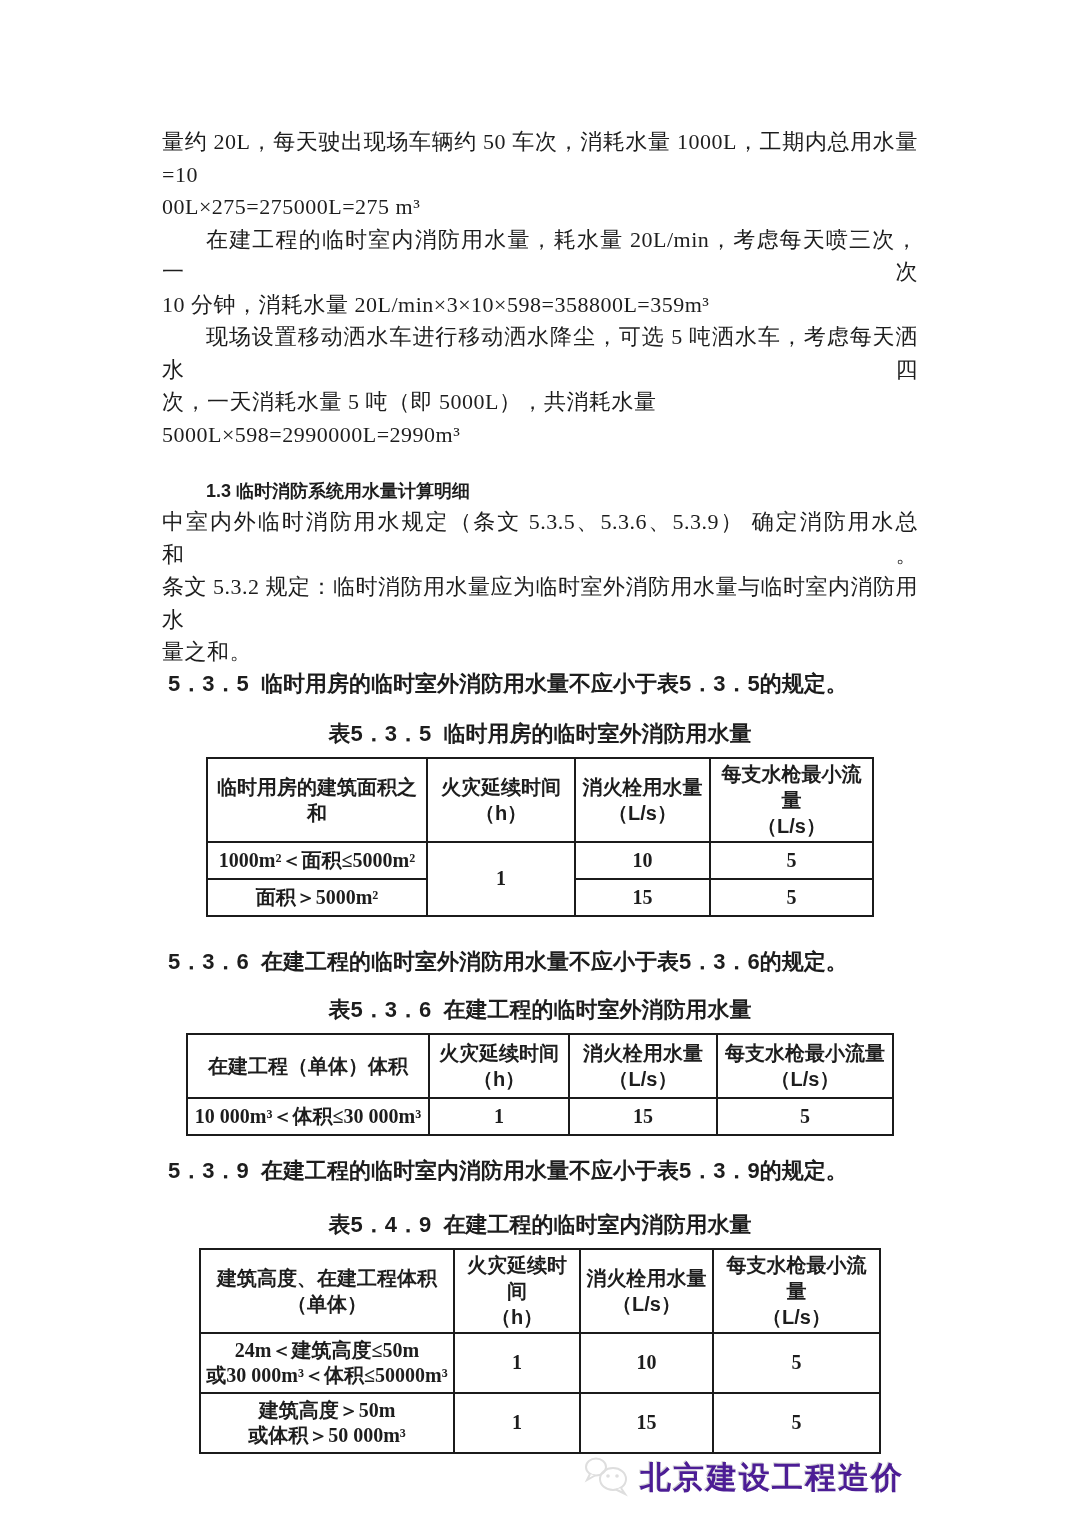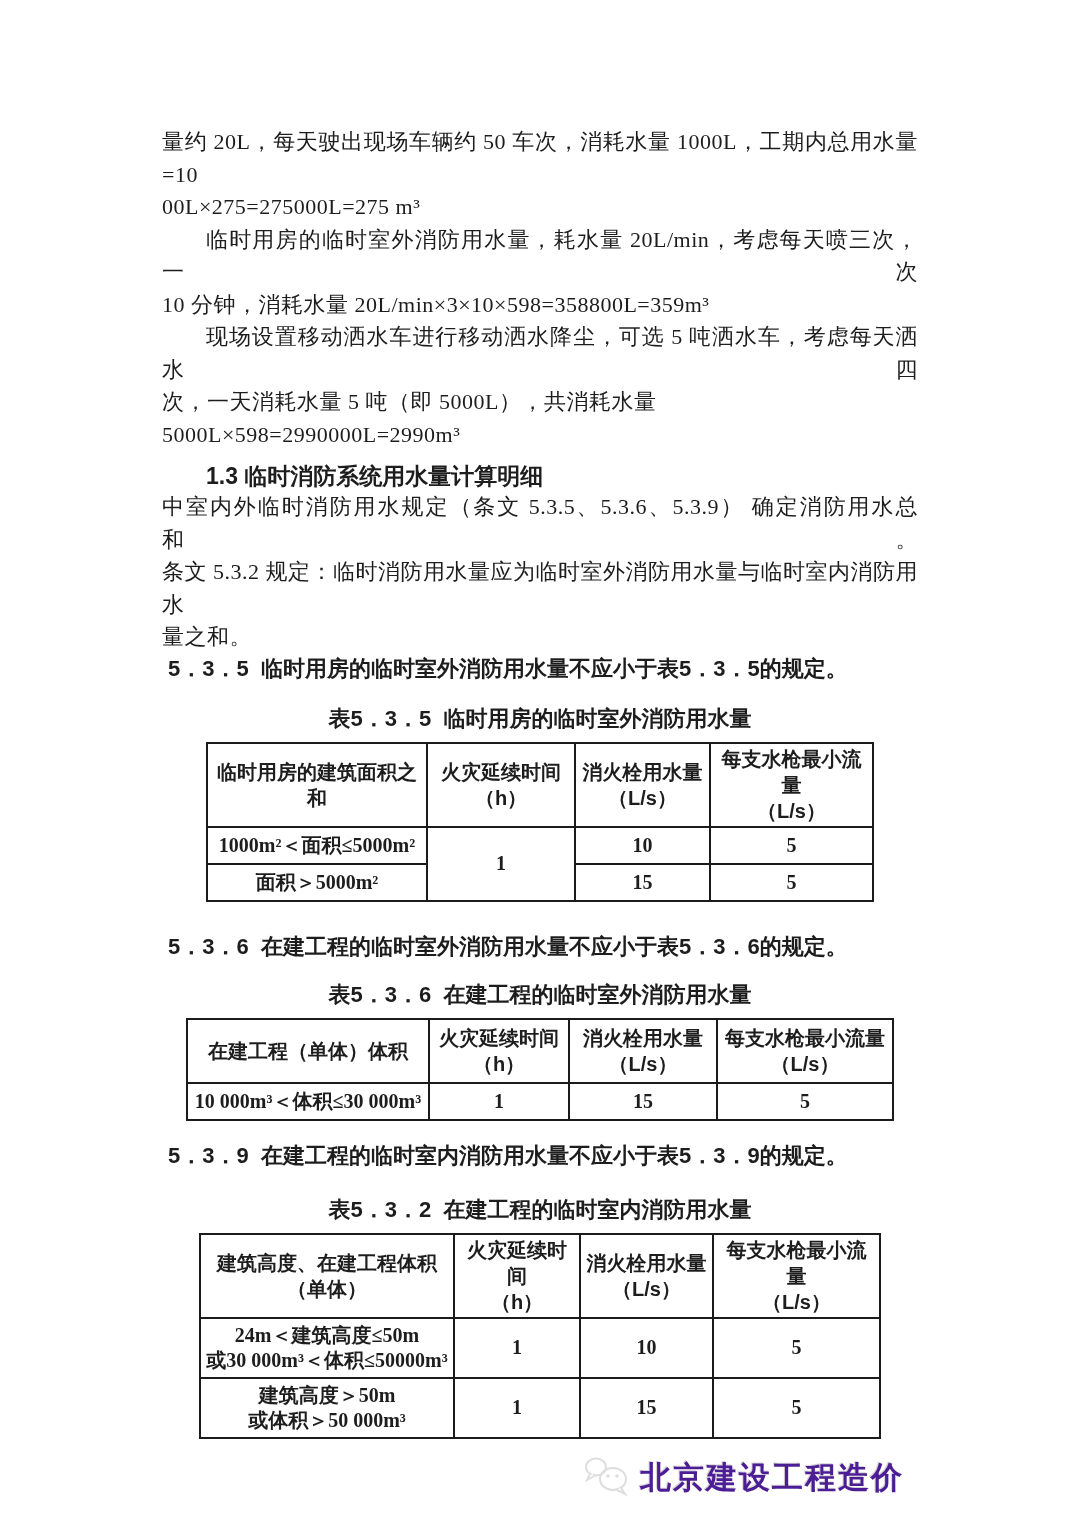--- a/index.html
+++ b/index.html
@@ -23,24 +23,24 @@
     text-align:justify;
     text-align-last:justify;
     letter-spacing:0.5px;
   }
   .ln.last{
     text-align:left;
     text-align-last:left;
   }
   .ind{text-indent:44px;}
   .h13{
-    margin-top:10px;
-    font-family:"Liberation Sans","DejaVu Sans",sans-serif;
-    font-weight:bold;
-    font-size:23px;
+    margin-top:25px;
+    font-family:"Liberation Sans","DejaVu Sans",sans-serif;
+    font-weight:bold;
+    font-size:18px;
     line-height:30px;
     padding-left:44px;
     white-space:pre-wrap;
   }
   .clause{
     font-family:"Liberation Sans","DejaVu Sans",sans-serif;
     font-weight:bold;
     font-size:22px;
     line-height:30px;
     padding-left:6px;
@@ -109,21 +109,21 @@
 <body>
 
 <div class="page">
   <div class="content">
 
     <div>
       <div class="ln">量约 20L，每天驶出现场车辆约 50 车次，消耗水量 1000L，工期内总用水量=10</div>
       <div class="ln last">00L×275=275000L=275 m³</div>
     </div>
     <div>
-      <div class="ln ind">临时用房的临时室外消防用水量，耗水量 20L/min，考虑每天喷三次，一次</div>
+      <div class="ln ind">在建工程的临时室内消防用水量，耗水量 20L/min，考虑每天喷三次，一次</div>
       <div class="ln last">10 分钟，消耗水量 20L/min×3×10×598=358800L=359m³</div>
     </div>
     <div>
       <div class="ln ind">现场设置移动洒水车进行移动洒水降尘，可选 5 吨洒水车，考虑每天洒水四</div>
       <div class="ln last">次，一天消耗水量 5 吨（即 5000L），共消耗水量 5000L×598=2990000L=2990m³</div>
     </div>
 
     <div class="h13">1.3 临时消防系统用水量计算明细</div>
 
     <div>
@@ -203,21 +203,21 @@
       <tr>
         <td>10 000m³＜体积≤30 000m³</td>
         <td>1</td>
         <td>15</td>
         <td>5</td>
       </tr>
     </tbody>
       </table>
 
     <div class="clause c539">5．3．9  在建工程的临时室内消防用水量不应小于表5．3．9的规定。</div>
-    <div class="tbl-title tt539">表5．3．2  在建工程的临时室内消防用水量</div>
+    <div class="tbl-title tt539">表5．4．9  在建工程的临时室内消防用水量</div>
     <table class="rtable t539">
       <colgroup>
           <col style="width:254px">
           <col style="width:126px">
           <col style="width:133px">
           <col style="width:167px">
         </colgroup>
       <tbody>
           <tr>
         <th>

